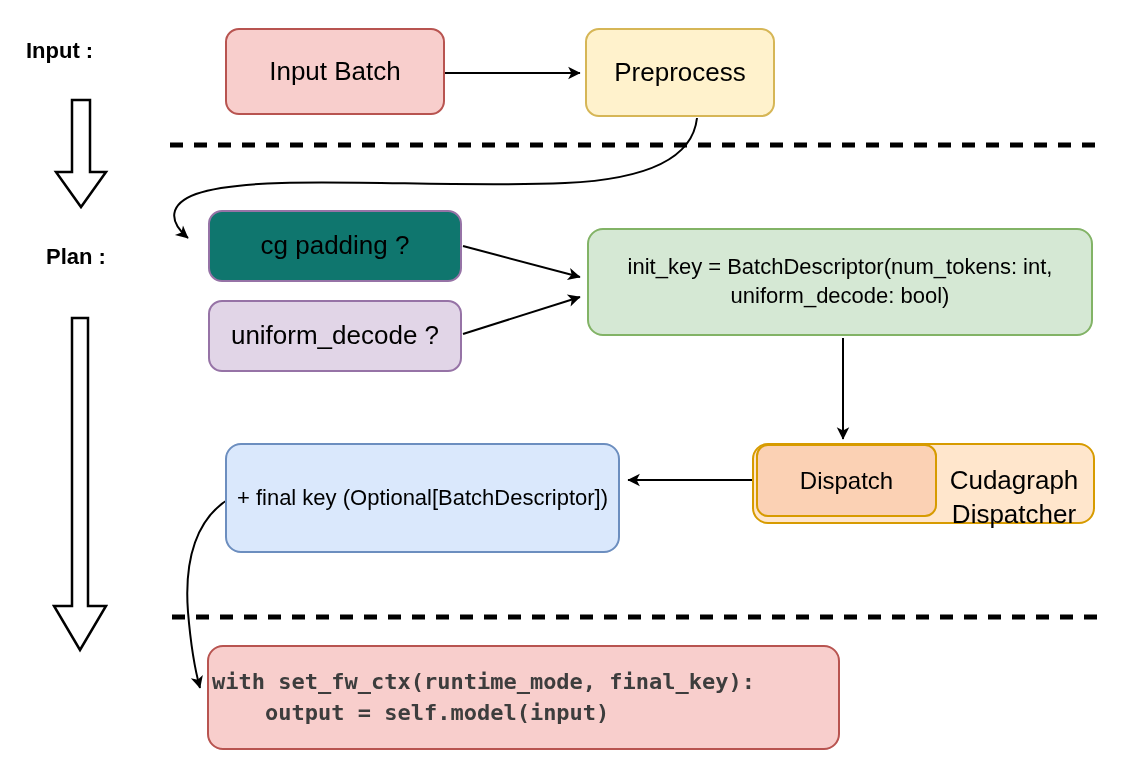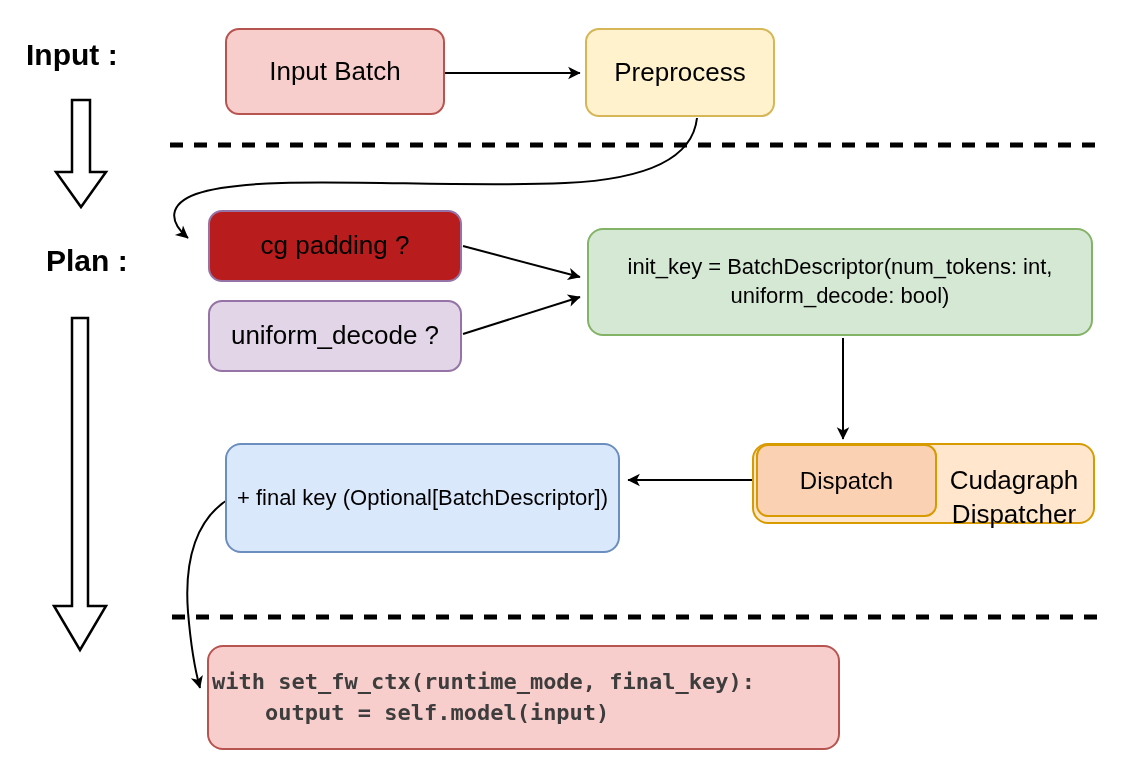--- a/index.html
+++ b/index.html
@@ -7,27 +7,27 @@
     position:relative; width:1142px; height:770px; overflow:hidden;
     font-family:"Liberation Sans", sans-serif; background:#ffffff;
   }
   #connectors { position:absolute; left:0; top:0; width:1142px; height:770px; z-index:0; }
   .node {
     position:absolute; z-index:1; box-sizing:border-box;
     display:flex; flex-direction:column; justify-content:center; align-items:center;
     text-align:center; color:#000000; line-height:1.3;
   }
   .stage-label {
-    position:absolute; z-index:1; font-weight:bold; font-size:30px; color:#000000;
+    position:absolute; z-index:1; font-weight:bold; font-size:22px; color:#000000;
     white-space:nowrap;
   }
   
   .n-input-batch   { left:225px; top:28px;  width:220px; height:87px;  background:#F8CECC; border:2px solid #B85450; border-radius:14px; font-size:26px; }
   .n-preprocess    { left:585px; top:28px;  width:190px; height:89px;  background:#FFF2CC; border:2px solid #D6B656; border-radius:14px; font-size:26px; }
-  .n-cg-padding    { left:208px; top:210px; width:254px; height:72px;  background:#b91c1c; border:2px solid #9673A6; border-radius:14px; font-size:26px; }
+  .n-cg-padding    { left:208px; top:210px; width:254px; height:72px;  background:#0f766e; border:2px solid #9673A6; border-radius:14px; font-size:26px; }
   .n-uniform-decode{ left:208px; top:300px; width:254px; height:72px;  background:#E1D5E7; border:2px solid #9673A6; border-radius:14px; font-size:26px; }
   .n-init-key      { left:587px; top:228px; width:506px; height:108px; background:#D5E8D4; border:2px solid #82B366; border-radius:16px; font-size:22px; }
   .n-cudagraph     { left:752px; top:443px; width:343px; height:81px; background:#FFE6CC; border:2px solid #D79B00; border-radius:16px; }
   .n-dispatch      { left:756px; top:444px; width:181px; height:73px;  background:#FBD1B4; border:2px solid #D79B00; border-radius:12px; font-size:24px; }
   .cudagraph-label { position:absolute; left:185px; top:0; width:150px; height:105px;
                      display:flex; flex-direction:column; justify-content:center; align-items:center;
                      font-size:26px; line-height:1.3; }
   .n-runtime-mode  { left:225px; top:443px; width:395px; height:110px; background:#DAE8FC; border:2px solid #6C8EBF; border-radius:16px; font-size:22px; }
   .n-execute-code  { left:207px; top:645px; width:633px; height:105px; background:#F8CECC; border:2px solid #B85450; border-radius:16px;
                      font-family:"DejaVu Sans Mono","Liberation Mono",monospace; font-size:22px; color:#3d3d3d;

